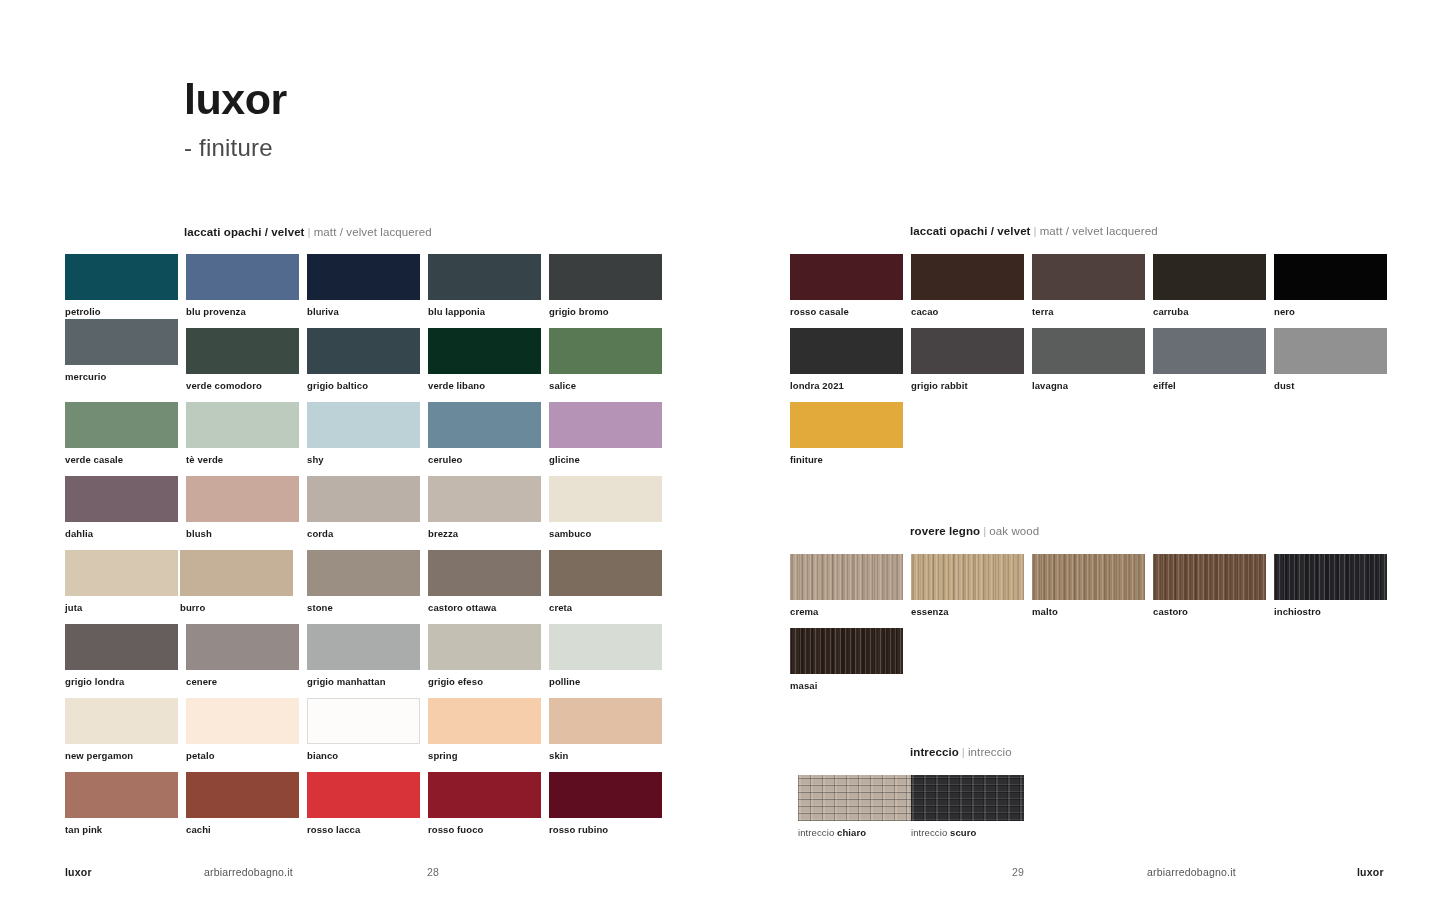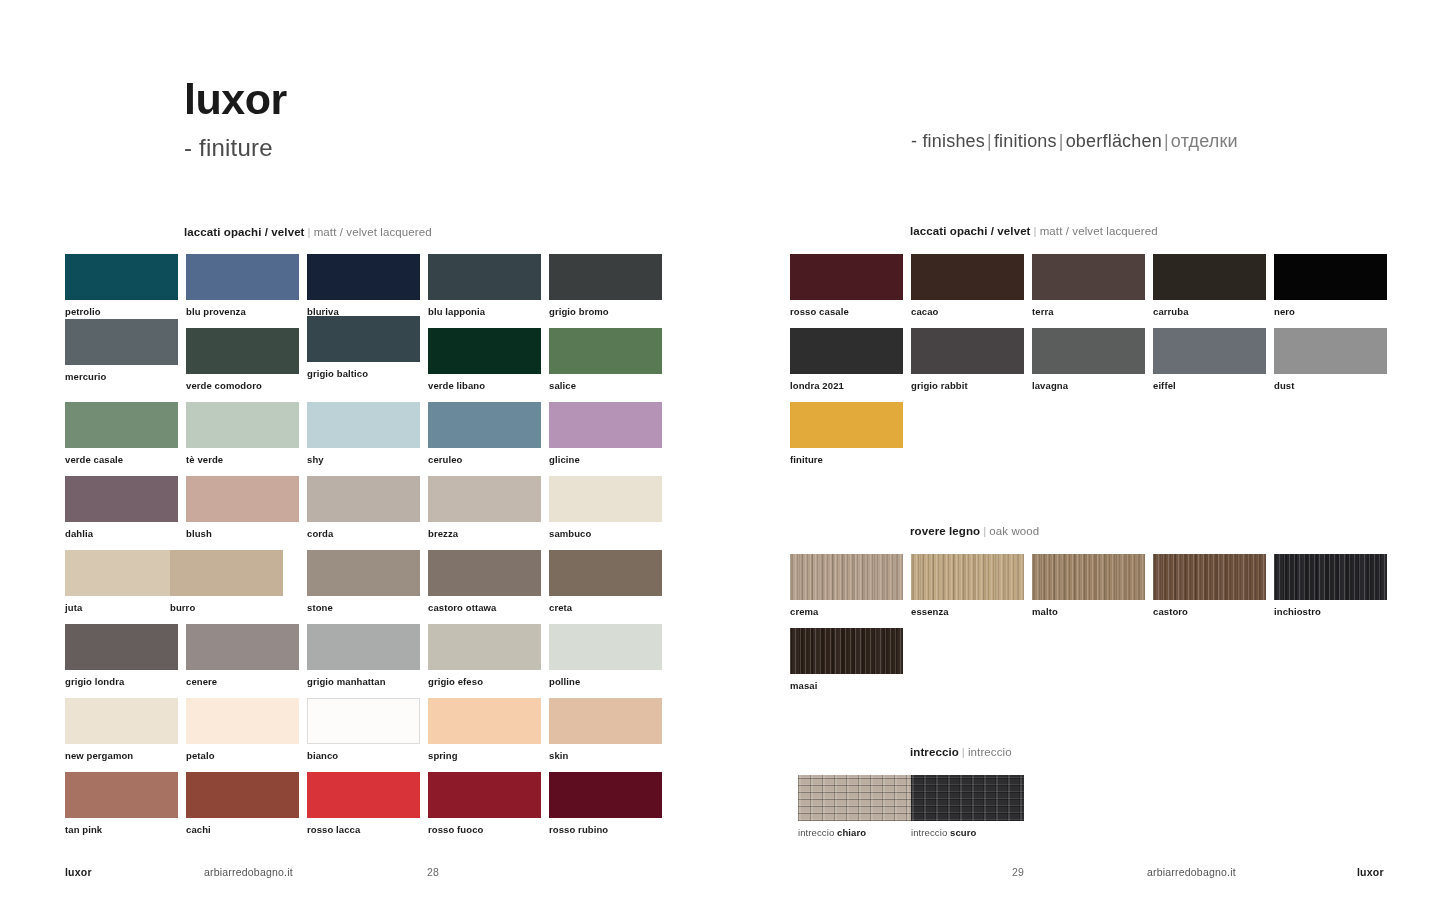--- a/index.html
+++ b/index.html
@@ -199,21 +199,21 @@
           <div class="chip-label">grigio bromo</div>
         </div>
         <div class="swatch-cell" style="left: 0px; top: 65px;">
           <div class="chip" style="background: rgb(90, 100, 105);"></div>
           <div class="chip-label">mercurio</div>
         </div>
         <div class="swatch-cell" style="left: 121px; top: 74px;">
           <div class="chip" style="background: rgb(60, 74, 68);"></div>
           <div class="chip-label">verde comodoro</div>
         </div>
-        <div class="swatch-cell" style="left: 242px; top: 62px;">
+        <div class="swatch-cell" style="left: 242px; top: 74px;">
           <div class="chip" style="background: rgb(53, 70, 76);"></div>
           <div class="chip-label">grigio baltico</div>
         </div>
         <div class="swatch-cell" style="left: 363px; top: 74px;">
           <div class="chip" style="background: rgb(8, 46, 32);"></div>
           <div class="chip-label">verde libano</div>
         </div>
         <div class="swatch-cell" style="left: 484px; top: 74px;">
           <div class="chip" style="background: rgb(88, 121, 84);"></div>
           <div class="chip-label">salice</div>
@@ -255,21 +255,21 @@
           <div class="chip-label">brezza</div>
         </div>
         <div class="swatch-cell" style="left: 484px; top: 222px;">
           <div class="chip" style="background: rgb(233, 226, 210);"></div>
           <div class="chip-label">sambuco</div>
         </div>
         <div class="swatch-cell" style="left: 0px; top: 296px;">
           <div class="chip" style="background: rgb(214, 200, 177);"></div>
           <div class="chip-label">juta</div>
         </div>
-        <div class="swatch-cell" style="left: 105px; top: 296px;">
+        <div class="swatch-cell" style="left: 115px; top: 296px;">
           <div class="chip" style="background: rgb(197, 176, 152);"></div>
           <div class="chip-label">burro</div>
         </div>
         <div class="swatch-cell" style="left: 242px; top: 296px;">
           <div class="chip" style="background: rgb(155, 143, 131);"></div>
           <div class="chip-label">stone</div>
         </div>
         <div class="swatch-cell" style="left: 363px; top: 296px;">
           <div class="chip" style="background: rgb(128, 115, 106);"></div>
           <div class="chip-label">castoro ottawa</div>
@@ -340,23 +340,20 @@
         </div>
       </div>
 
     <div class="footer-item strong" style="left:65px;">luxor</div>
     <div class="footer-item" style="left:204px;">arbiarredobagno.it</div>
     <div class="footer-item pagenum" style="left:427px;">28</div>
   </div>
 
   <div class="page page-right">
 
-    <div class="langs">
-      <span>- finishes</span><span class="sep">|</span><span>finitions</span><span class="sep">|</span><span>oberflächen</span><span class="sep">|</span><span class="ru">отделки</span>
-    </div>
 
     <div class="sec-head" style="left:183px; top:225px;">
       <span class="it">laccati opachi / velvet</span><span class="bar">|</span><span class="en">matt / velvet lacquered</span>
     </div>
     <div class="grid" id="right-grid-0" style="left:63px; top:254px;">
         <div class="swatch-cell" style="left: 0px; top: 0px;">
           <div class="chip" style="background: rgb(74, 28, 33);"></div>
           <div class="chip-label">rosso casale</div>
         </div>
         <div class="swatch-cell" style="left: 121px; top: 0px;">

